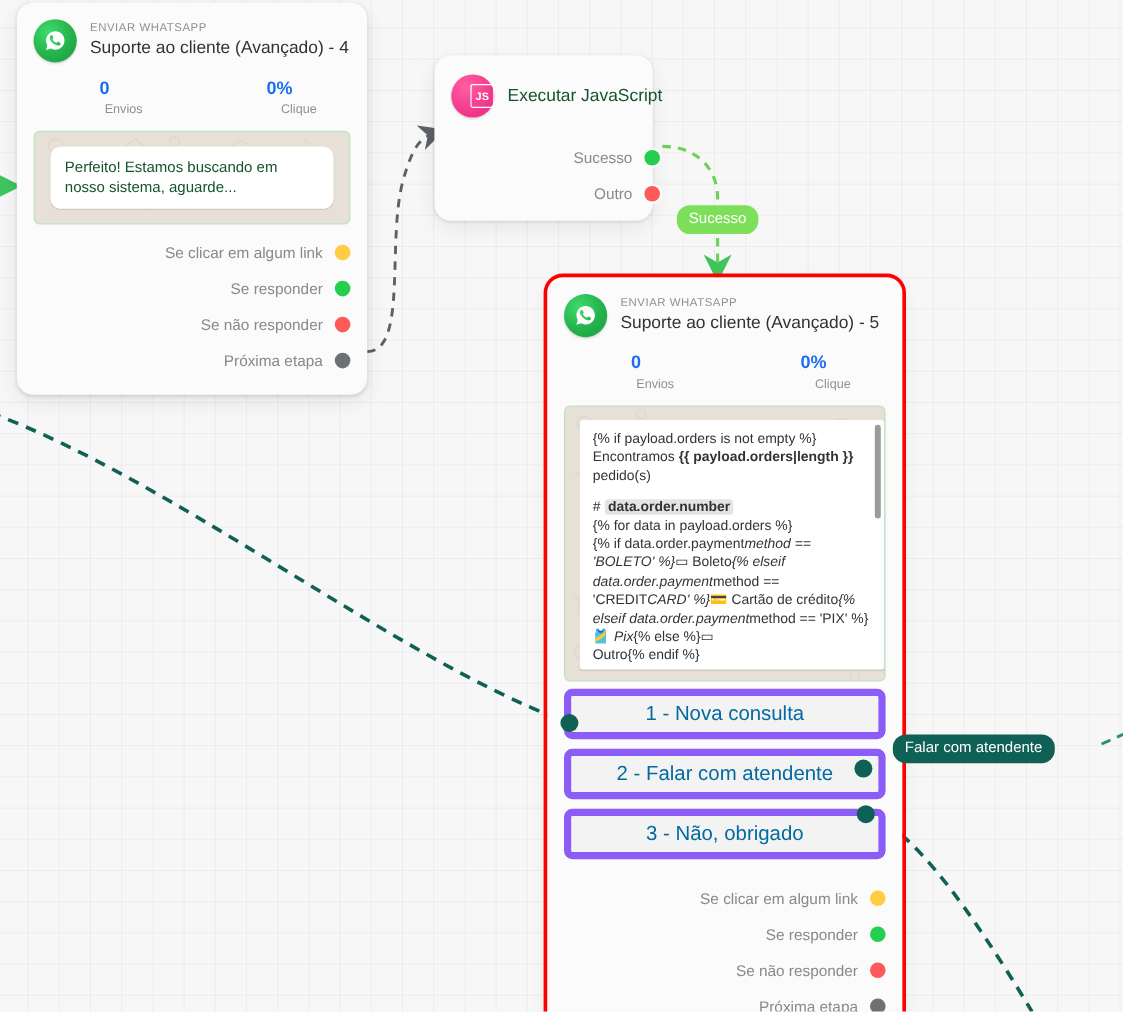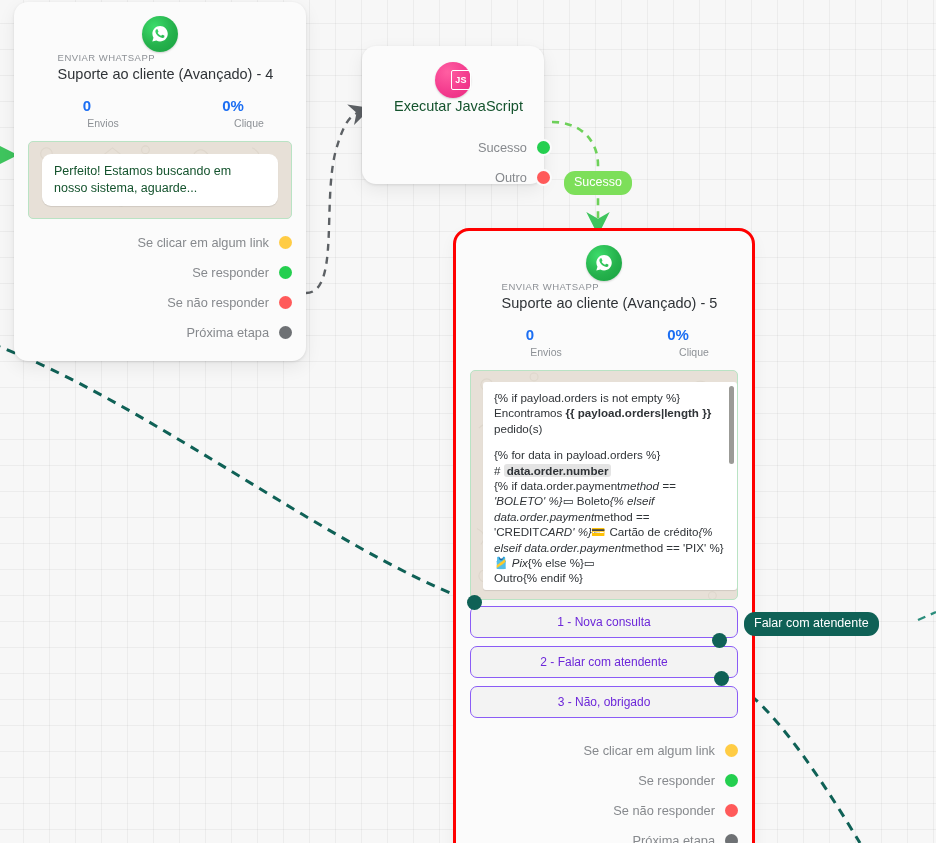--- a/index.html
+++ b/index.html
@@ -17,21 +17,21 @@
   .canvas{position:absolute;inset:0;}
   svg.edges{position:absolute;left:0;top:0;width:936px;height:843px;pointer-events:none;}
 
   
   .node{
     position:absolute;background:#fbfbfb;border-radius:14px;
     box-shadow:0 1px 3px rgba(0,0,0,.10),0 6px 18px rgba(0,0,0,.07);
   }
   .node.selected{ outline:3px solid #ff0000; outline-offset:0px; border-radius:13px;}
 
-  .nd-head{display:flex;align-items:center;padding:14px 14px 4px 14px;flex-direction:column;}
+  .nd-head{display:flex;align-items:center;padding:14px 14px 4px 14px;}
   .wa-icon{
     width:36px;height:36px;border-radius:50%;flex:0 0 36px;
     background:radial-gradient(circle at 35% 30%, #3ddc6b 0%, #25b14c 55%, #17a03f 100%);
     display:flex;align-items:center;justify-content:center;
     box-shadow:0 1px 2px rgba(0,0,0,.18);
   }
   .wa-icon svg{width:22px;height:22px;display:block;}
   .js-icon{
     width:36px;height:36px;border-radius:50%;flex:0 0 36px;
     background:radial-gradient(circle at 35% 28%, #ff5fa2 0%, #f53f90 50%, #e8277f 100%);
@@ -73,23 +73,23 @@
   .code-wrap p{margin:0;}
   .code-wrap .sp{display:block;height:11px;}
   .code-wrap b{font-weight:bold;}
   .code-wrap i{font-style:italic;}
   .chip{background:#e4e4e4;border-radius:3px;padding:0 3px;font-weight:bold;}
   .scrollbar{position:absolute;right:3px;top:4px;width:5px;height:78px;background:#9b9b97;border-radius:3px;}
 
   
   .opts{padding:6px 14px 2px 14px;}
   .opt{
-    background:#f3f3f3;border:1px solid #8b5cf6;border-radius:7px;
+    background:#f3f3f3;border:6px solid #8b5cf6;border-radius:7px;
     height:30px;display:flex;align-items:center;justify-content:center;
-    font-size:12px;color:#6d28d9;margin-bottom:8px;
+    font-size:17px;color:#0369a1;margin-bottom:8px;
   }
 
   
   .outs{padding:8px 14px 14px 14px;}
   .out{display:flex;align-items:center;justify-content:flex-end;height:30px;}
   .out-l{font-size:12.8px;color:#86898d;margin-right:10px;}
   .dot{width:13px;height:13px;border-radius:50%;flex:0 0 13px;box-shadow:0 0 0 2px #fbfbfb;}
 
   
   .edge-dot{position:absolute;width:13px;height:13px;border-radius:50%;}
@@ -261,22 +261,22 @@
           <path d="M8 58 q10 -10 20 2"></path>
           <path d="M6 160 q12 6 4 16"></path>
         </g>
       </svg>
 
       <div class="code-wrap">
         <div class="scrollbar"></div>
         <p><span>{% if payload.orders is not empty %}</span></p>
         <p>Encontramos <b>{{ payload.orders|length }}</b> pedido(s)</p>
         <span class="sp"></span>
+        <p># <span class="chip">data.order.number</span></p>
         <p><span>{% for data in payload.orders %}</span></p>
-        <p># <span class="chip">data.order.number</span></p>
         <p>{% if data.order.payment<i>method == 'BOLETO' %}</i>▭ Boleto<i>{% elseif data.order.payment</i>method == 'CREDIT<i>CARD' %}</i>💳 Cartão de crédito<i>{% elseif data.order.payment</i>method == 'PIX' %} 🎽 <i>Pix</i>{% else %}▭</p>
         <p>Outro{% endif %}</p>
       </div>
     </div>
 
     <div class="opts">
       <div class="opt">1 - Nova consulta</div>
       <div class="opt">2 - Falar com atendente</div>
       <div class="opt">3 - Não, obrigado</div>
     </div>

